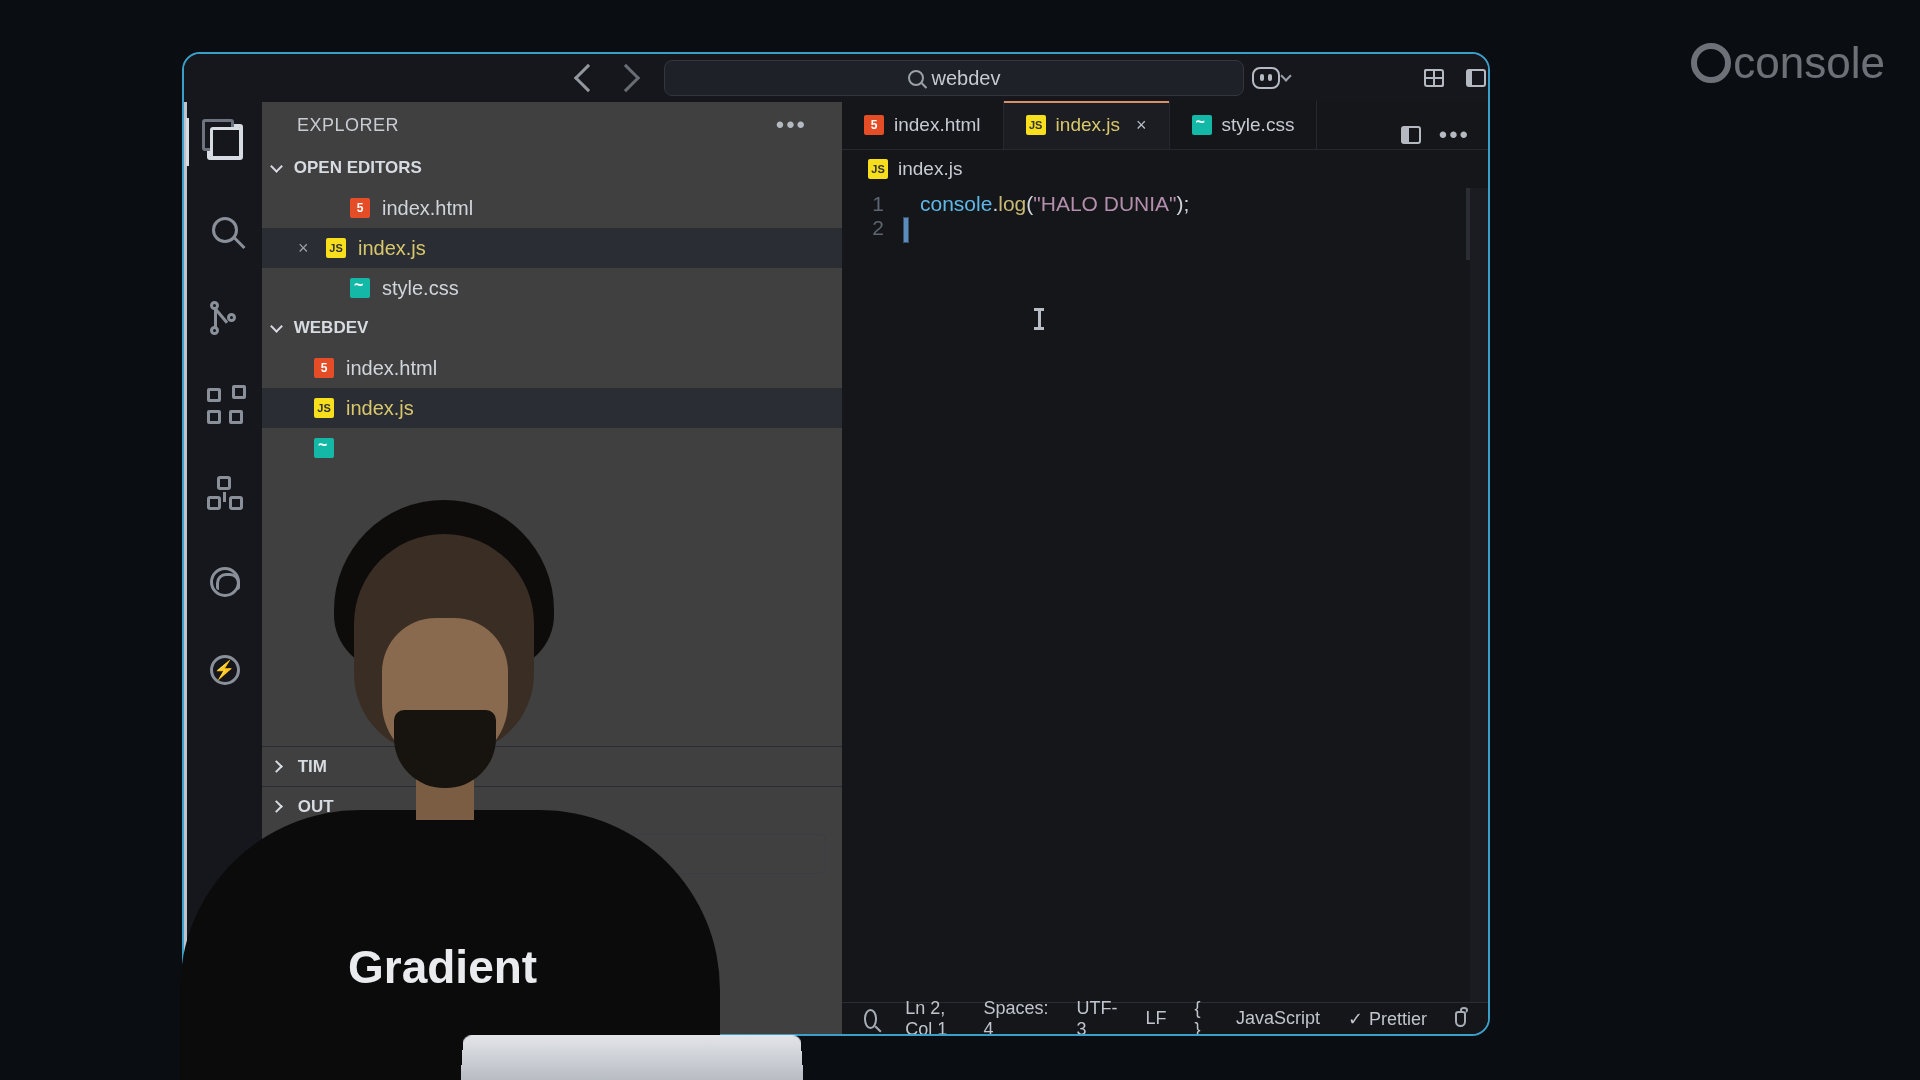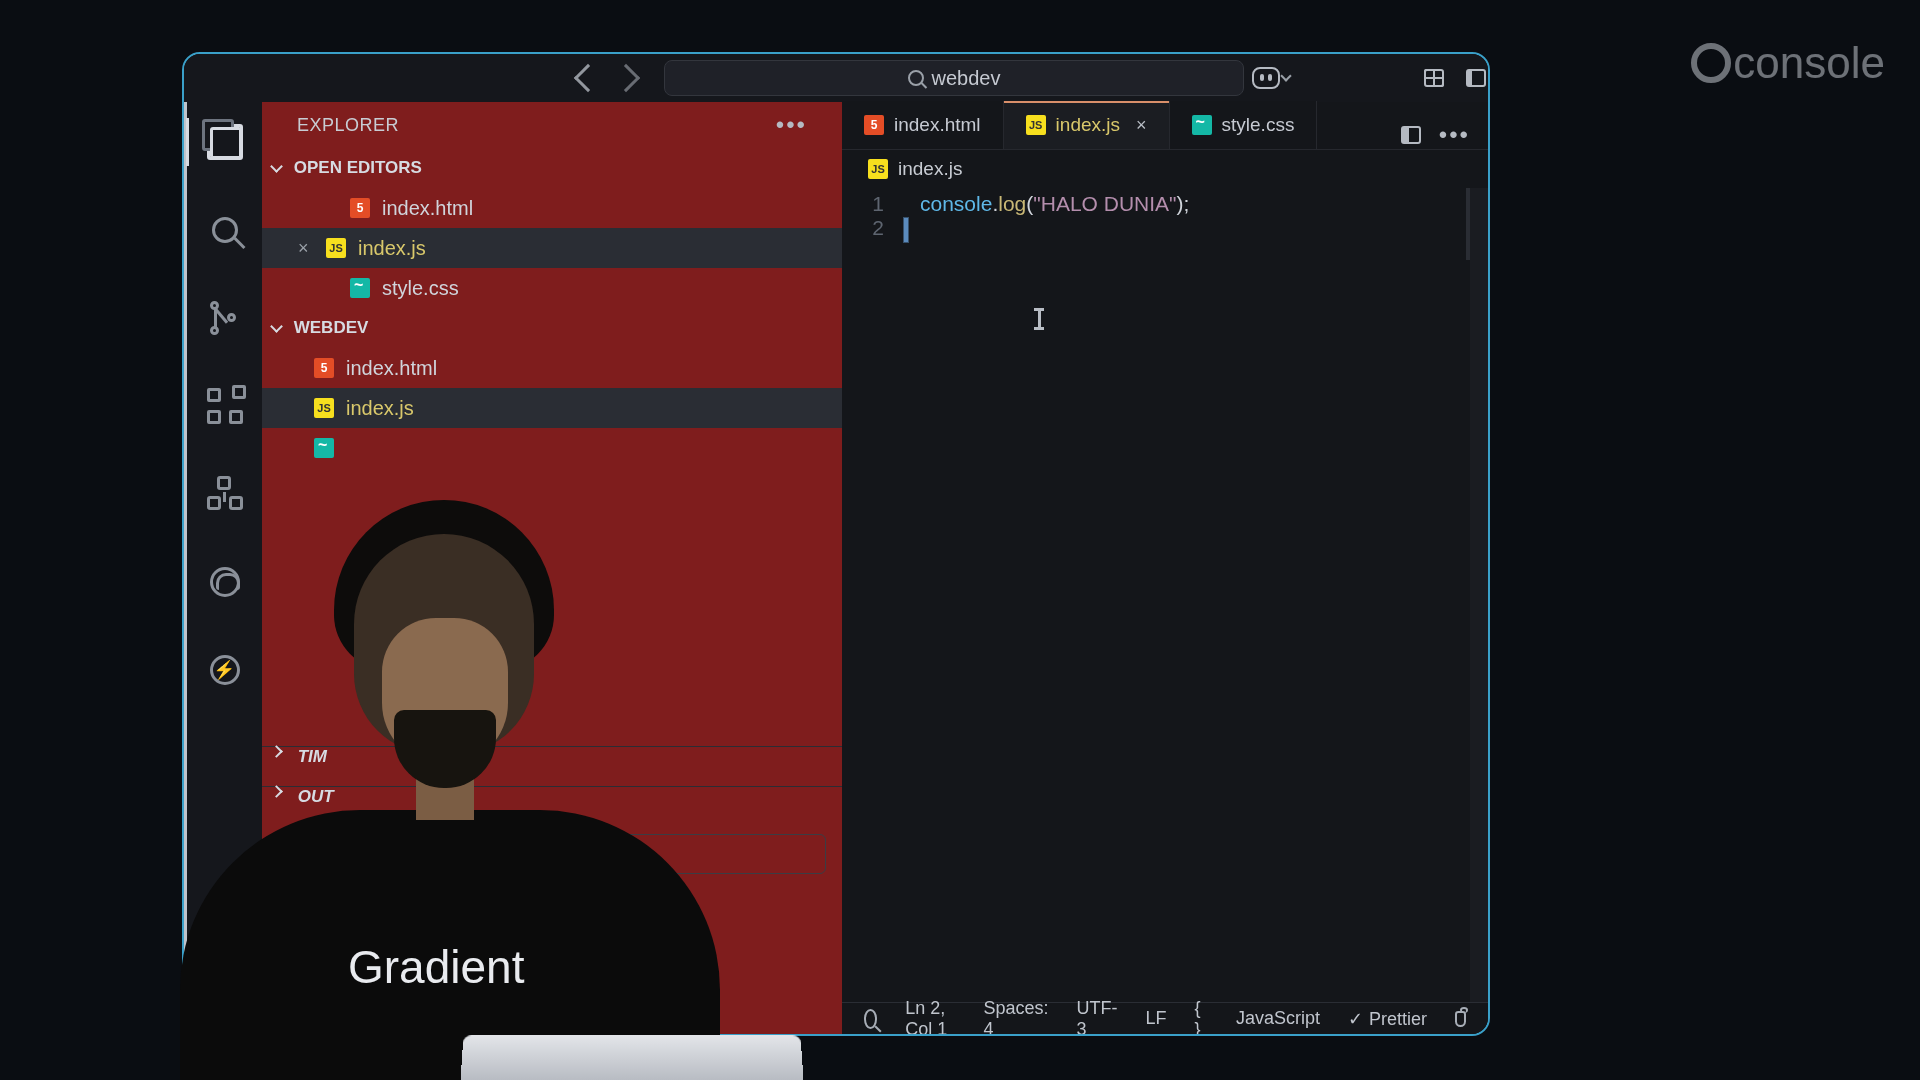--- a/index.html
+++ b/index.html
@@ -57,51 +57,51 @@
 .ext-ic .s1{top:0;left:0;}.ext-ic .s2{top:0;right:0;transform:translate(3px,-3px);}.ext-ic .s3{bottom:0;left:0;}.ext-ic .s4{bottom:0;right:0;}
 .remote-ic{position:relative;width:36px;height:36px;}
 .remote-ic span{position:absolute;width:14px;height:14px;border:3px solid #8a9099;border-radius:3px;}
 .remote-ic .r1{top:0;left:10px;}.remote-ic .r2{bottom:2px;left:0;}.remote-ic .r3{bottom:2px;right:0;}
 .remote-ic::after{content:'';position:absolute;width:3px;height:10px;background:#8a9099;left:16px;top:16px;}
 .tree-ic{width:30px;height:30px;border:3px solid #8a9099;border-radius:50%;position:relative;}
 .tree-ic::before{content:'';position:absolute;width:18px;height:14px;border:3px solid #8a9099;border-radius:10px 10px 3px 3px;top:3px;left:3px;border-bottom:0;}
 .bolt-ic{width:30px;height:30px;border:3px solid #8a9099;border-radius:50%;display:flex;align-items:center;justify-content:center;font-size:18px;color:#8a9099;}
 
 
-.sidebar{width:580px;background:#7f1d1d;display:flex;flex-direction:column;position:relative;}
+.sidebar{width:580px;background:#404040;display:flex;flex-direction:column;position:relative;}
 .side-title{height:46px;display:flex;align-items:center;padding:0 35px;color:#c8ccd3;font-size:18px;letter-spacing:.5px;justify-content:space-between;}
 .dots{color:#b5bac2;font-size:24px;letter-spacing:2px;}
 .section-hdr{height:40px;display:flex;align-items:center;padding:0 10px;color:#d7dbe2;font-size:17px;font-weight:600;gap:4px;}
 .chevr{width:9px;height:9px;border:solid #d7dbe2;border-width:0 2px 2px 0;display:inline-block;}
 .chevr.down{transform:rotate(45deg);margin-top:-3px;}
 .chevr.right{transform:rotate(-45deg);}
 .file-row{height:40px;display:flex;align-items:center;padding-left:46px;gap:12px;color:#d0d4db;font-size:20px;}
 .file-row.selected{background:#2a2d34;}
 .file-row.dim{padding-left:60px;}
 .file-row.modified{color:#d9c86b;}
 .close-x{color:#9aa0a8;font-size:18px;width:16px;}
 .ic-html{width:20px;height:20px;background:#e44d26;color:#fff;font-size:12px;font-weight:700;display:flex;align-items:center;justify-content:center;border-radius:2px;}
 .ic-js{width:20px;height:20px;background:#f7df1e;color:#333;font-size:11px;font-weight:700;display:flex;align-items:center;justify-content:center;border-radius:2px;}
 .ic-css{width:20px;height:20px;background:linear-gradient(135deg,#14b8a6,#14b8a6);border-radius:2px;position:relative;}
 .ic-css::before{content:'~';position:absolute;color:#fff;font-size:16px;font-weight:700;left:4px;top:-2px;}
 
 .side-bottom{position:absolute;bottom:0;left:0;right:0;}
-.collapse-row{height:40px;display:flex;padding:0 10px;color:#d7dbe2;font-size:17px;font-weight:600;gap:6px;border-top:1px solid #2a2d34;font-style:italic;}
+.collapse-row{height:40px;display:flex;align-items:center;padding:0 10px;color:#d7dbe2;font-size:17px;font-weight:600;gap:6px;border-top:1px solid #2a2d34;}
 .console-hdr{height:40px;display:flex;align-items:center;padding-left:96px;color:#d7dbe2;font-size:17px;font-weight:600;}
 .console-input{margin:8px 16px 20px 60px;height:40px;border:1px solid #3a3d44;border-radius:6px;display:flex;align-items:center;padding:0 12px;color:#8a9099;font-size:18px;}
 
 
 .presenter{position:absolute;left:100px;bottom:0;width:680px;height:630px;pointer-events:none;}
 .presenter .head{position:absolute;left:254px;top:84px;width:180px;height:220px;background:#3a2e24;border-radius:90px 90px 80px 80px;}
 .presenter .hair{position:absolute;left:234px;top:50px;width:220px;height:170px;background:#0d0c0b;border-radius:120px 120px 60px 60px;}
 .presenter .face{position:absolute;left:282px;top:168px;width:126px;height:148px;background:#8a6a4f;border-radius:60px 60px 70px 70px;}
 .presenter .beard{position:absolute;left:294px;top:260px;width:102px;height:78px;background:#17140f;border-radius:10px 10px 50px 50px;}
 .presenter .neck{position:absolute;left:316px;top:320px;width:58px;height:50px;background:#7b5d44;}
 .presenter .body{position:absolute;left:80px;top:360px;width:540px;height:280px;background:#0b0b0b;border-radius:180px 180px 0 0;}
-.presenter .logo-shirt{position:absolute;left:248px;top:490px;color:#e9ebef;font-size:46px;font-weight:400;}
+.presenter .logo-shirt{position:absolute;left:248px;top:490px;color:#e9ebef;font-size:46px;font-weight:700;}
 .presenter .laptop{position:absolute;left:362px;top:584px;width:340px;height:48px;background:linear-gradient(#e3e5e9,#b7bbc2);border-radius:8px 8px 0 0;transform:perspective(800px) rotateX(18deg);}
 
 
 .editor{flex:1;display:flex;flex-direction:column;background:#14161a;}
 .tabs{height:48px;display:flex;border-bottom:1px solid #26282e;align-items:flex-end;}
 .tab{height:48px;padding:0 22px;display:flex;align-items:center;gap:10px;font-size:19px;color:#c6cad2;background:#14161a;border-right:1px solid #26282e;position:relative;}
 .tab.active{background:#1b1d22;color:#dfe3ea;}
 .tab.active.mod::before{content:'';position:absolute;top:0;left:0;right:0;height:2px;background:#d98f6a;}
 .tab.active.mod .name{color:#d9c86b;}
 .tab .x{color:#b9bec6;font-size:18px;margin-left:6px;}

